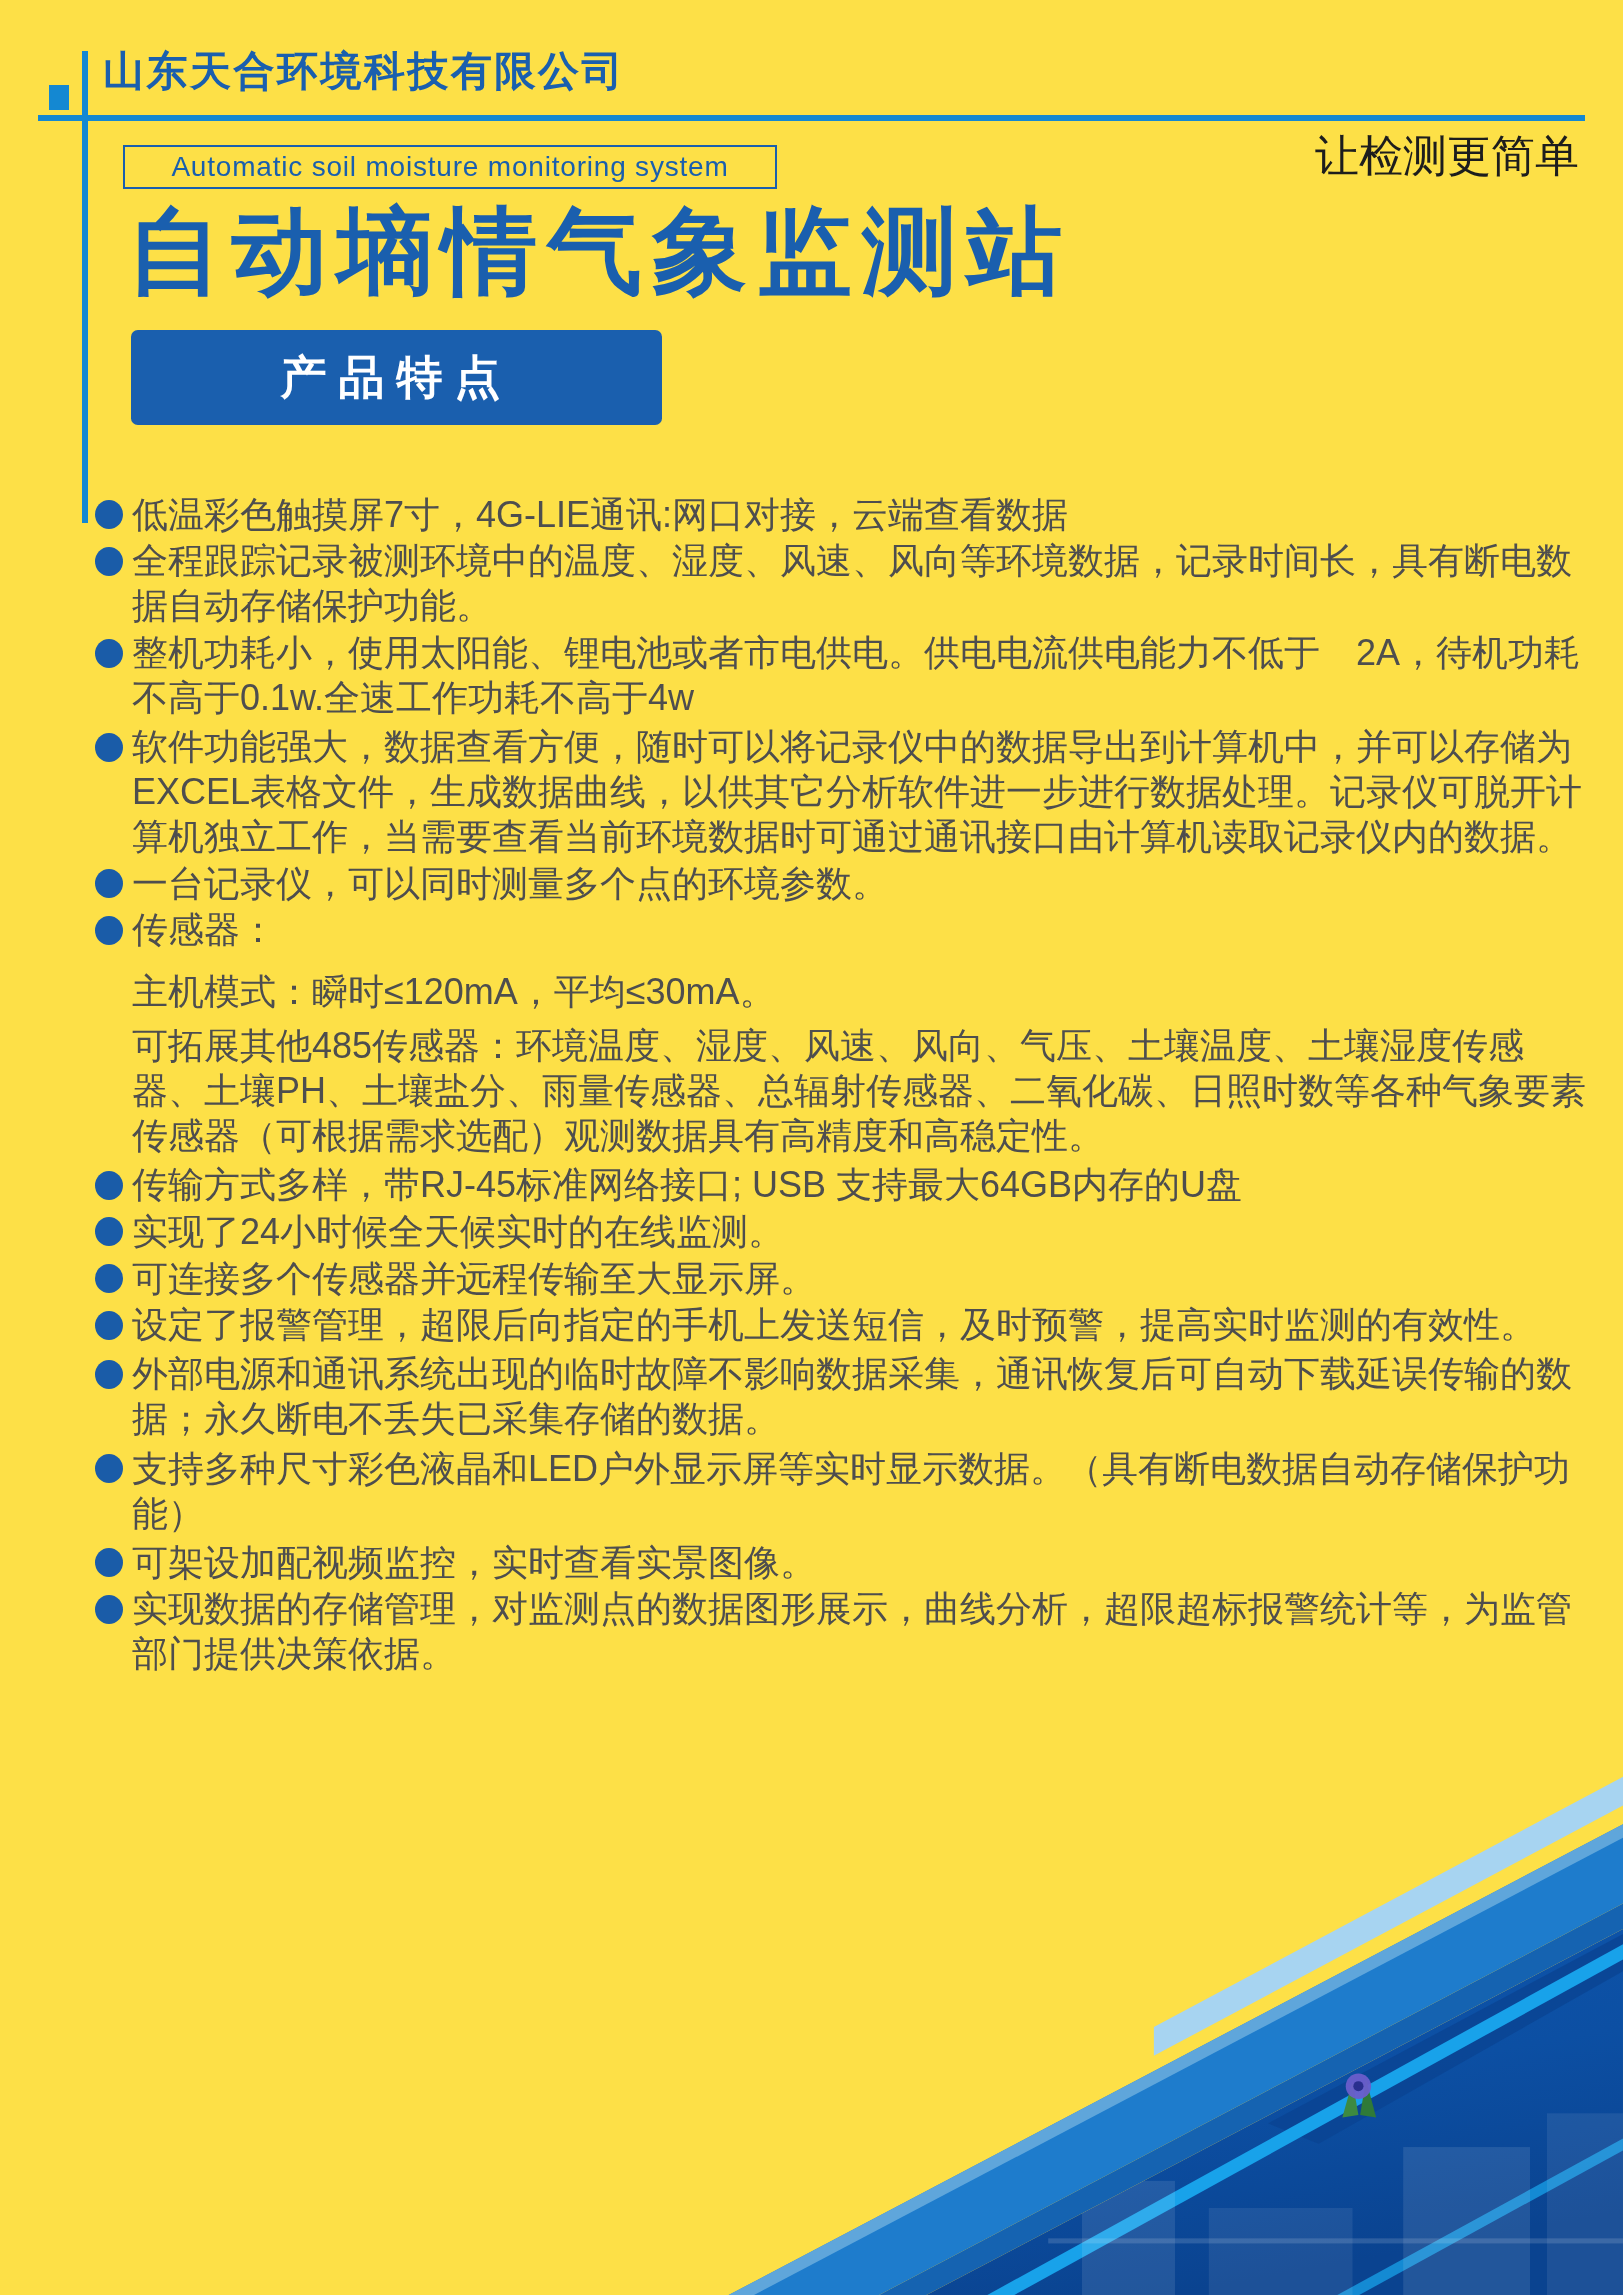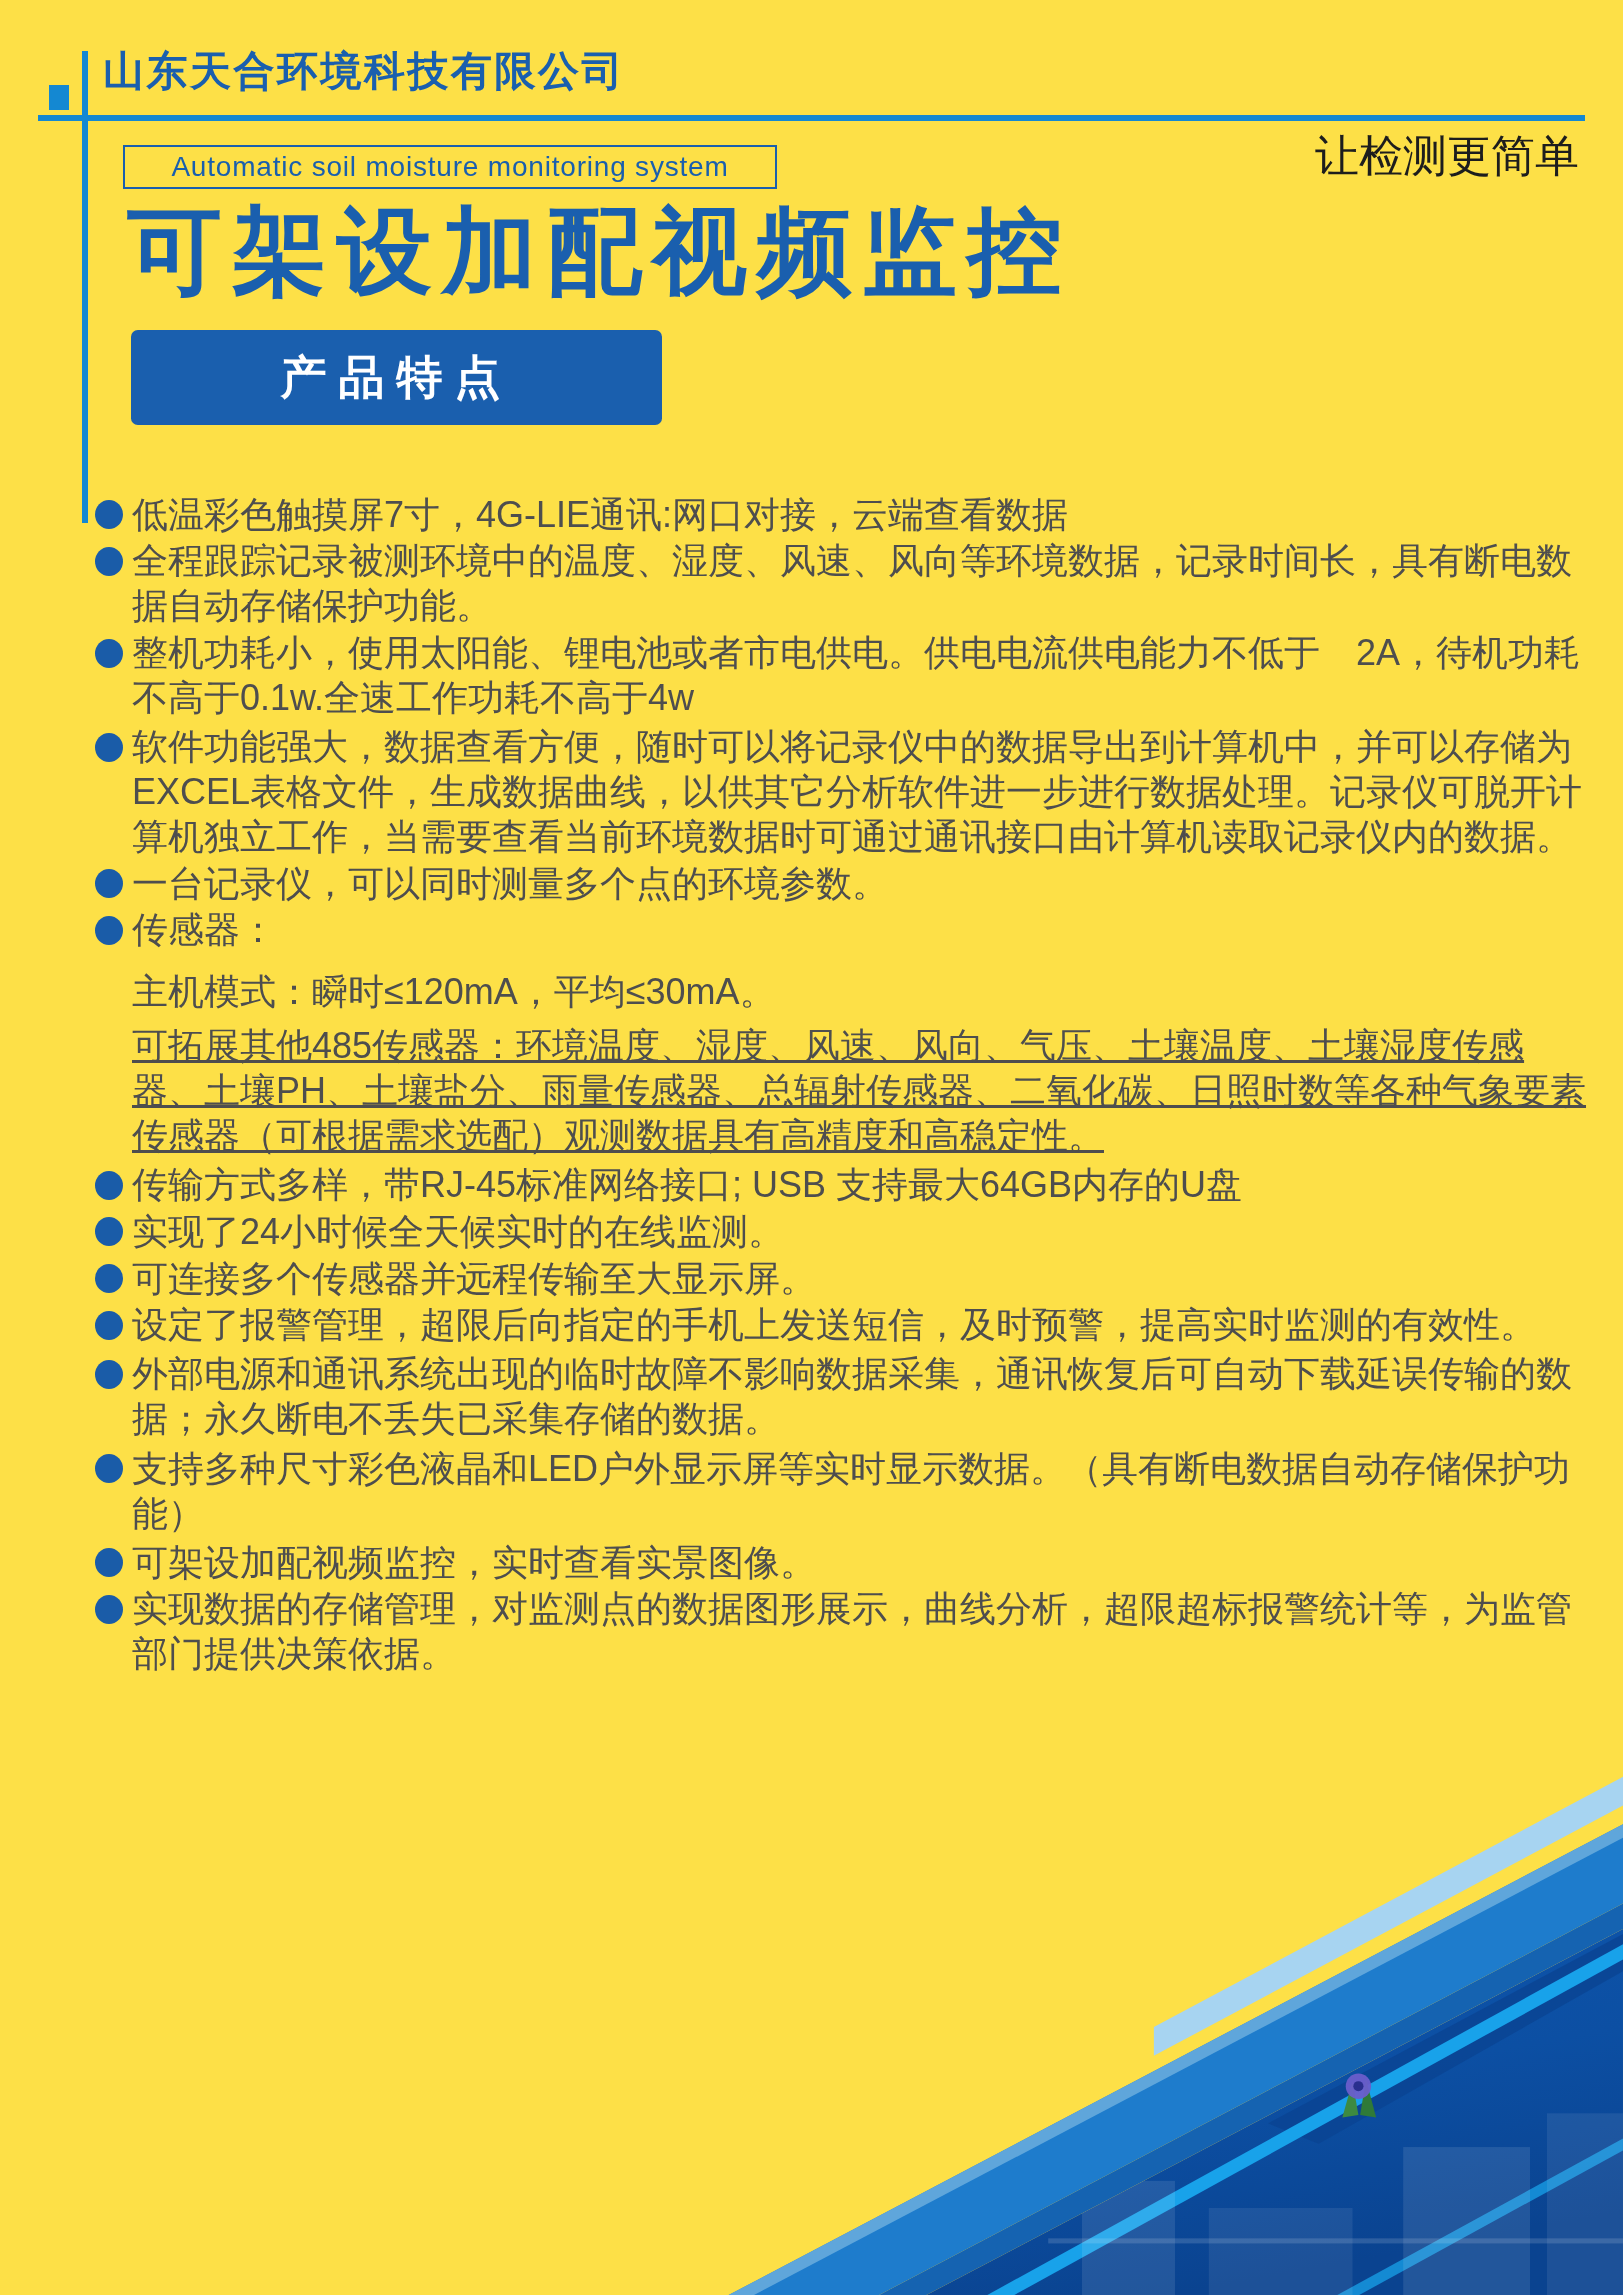--- a/index.html
+++ b/index.html
@@ -35,21 +35,21 @@
   .badge span{color:#ffffff;font-size:46px;font-weight:700;letter-spacing:12px;}
 
   
   .features{position:absolute;left:95px;top:490px;width:1498px;z-index:2;}
   .feat{position:relative;padding-left:37px;margin-top:1.7px;}
   .feat:nth-child(4){margin-top:4px;}
   .feat:nth-child(7),.feat:nth-child(11),.feat:nth-child(12),.feat:nth-child(13){margin-top:4.2px;}
   .feat .dot{position:absolute;left:0;top:8.5px;width:28px;height:29px;border-radius:50%;background:var(--bullet);}
   .feat p{margin:0;font-size:36px;line-height:45px;color:var(--body-text);font-weight:500;text-align:left;}
   .feat p.sub0{margin-top:17px;}
-  .feat p.sub1{margin-top:8.5px;text-decoration:underline;}
+  .feat p.sub1{margin-top:8.5px;}
 
   
   .deco{position:absolute;left:0;top:0;width:1623px;height:2295px;z-index:1;pointer-events:none;}
 </style>
 </head>
 <body>
 
 <div class="page">
 
   <svg class="deco" viewBox="0 0 1920 2715" xmlns="http://www.w3.org/2000/svg">
@@ -99,21 +99,21 @@
   <div class="logo-square"></div>
   <div class="v-line"></div>
   <div class="company">山东天合环境科技有限公司</div>
   <div class="h-rule"></div>
   <div class="tagline">让检测更简单</div>
 
   <div class="en-box">
     <span>Automatic soil moisture monitoring system</span>
   </div>
 
-  <h1 class="main-title">可架设加配视频监控</h1>
+  <h1 class="main-title">自动墒情气象监测站</h1>
 
   <div class="badge">
     <span>产品特点</span>
   </div>
 
   <div class="features">
       <div class="feat">
         <span class="dot"></span>
         <p>低温彩色触摸屏7寸，4G-LIE通讯:网口对接，云端查看数据</p>
       </div>

